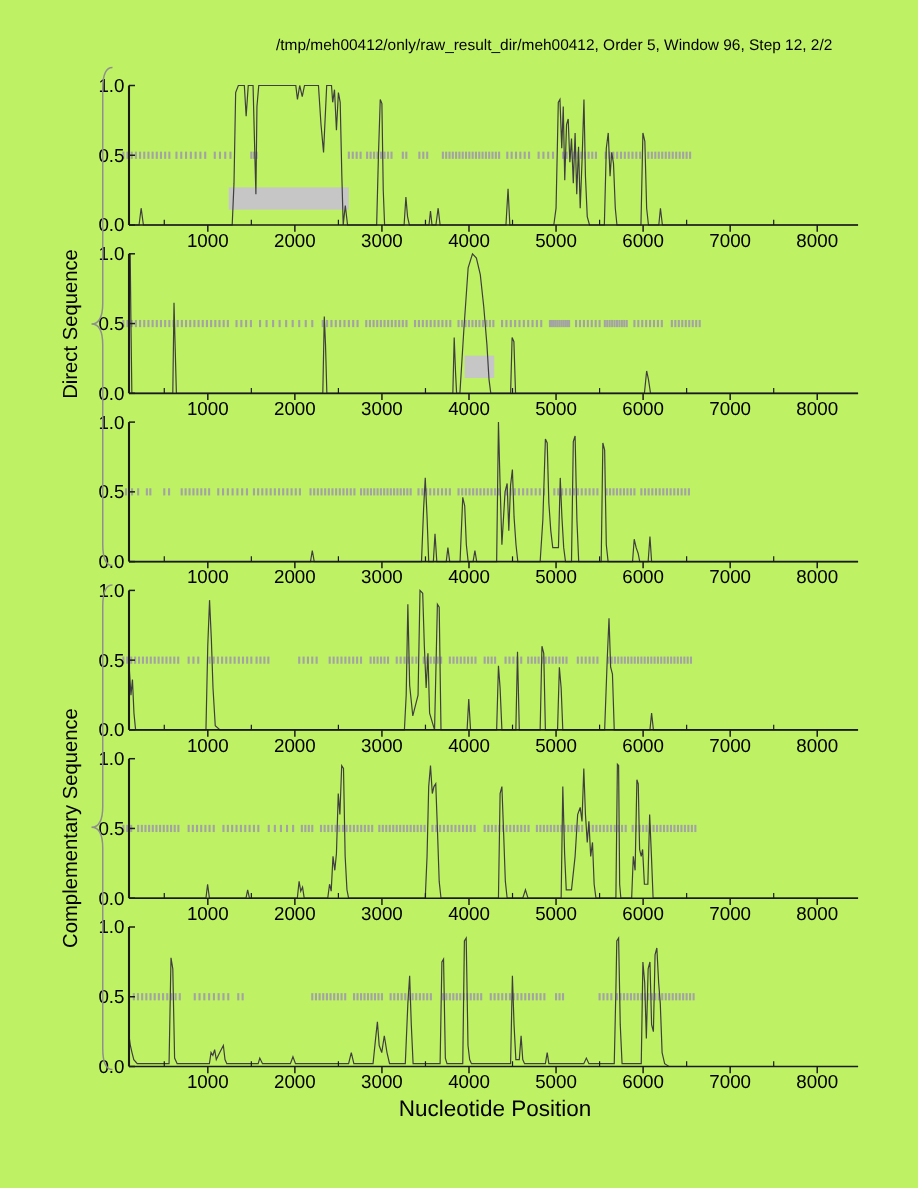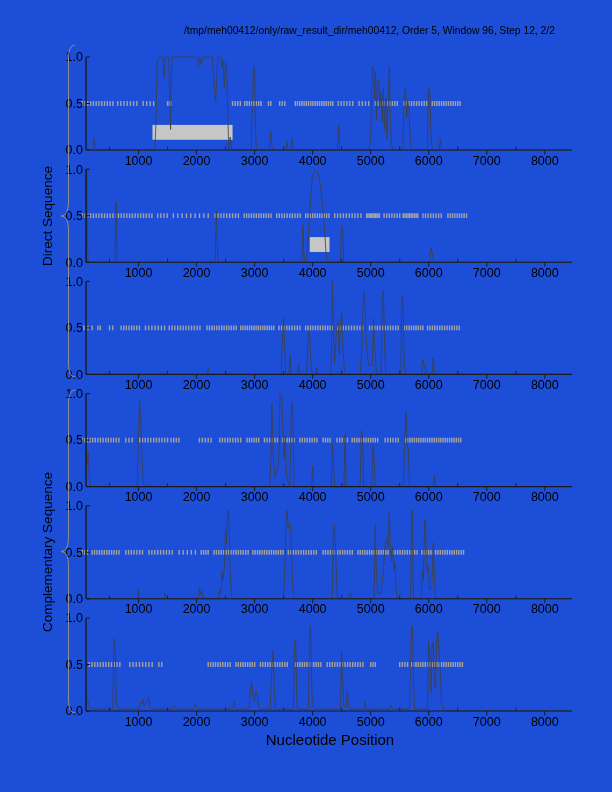--- a/index.html
+++ b/index.html
@@ -1,19 +1,19 @@
 <!DOCTYPE html>
 <html><head>
 <meta charset="utf-8">
 <style>
   html,body{margin:0;padding:0;background:#ffffff;}
   .page{
     position:relative;
     width:612px;height:792px;
-    background:#1d4ed8;
+    background:#bef264;
     font-family:"Liberation Sans", sans-serif;
     overflow:hidden;
   }
   .plot-title{
     position:absolute;
     left:184px;top:25px;
     font-size:10.3px;
     color:#000;
     white-space:nowrap;
     letter-spacing:0px;

